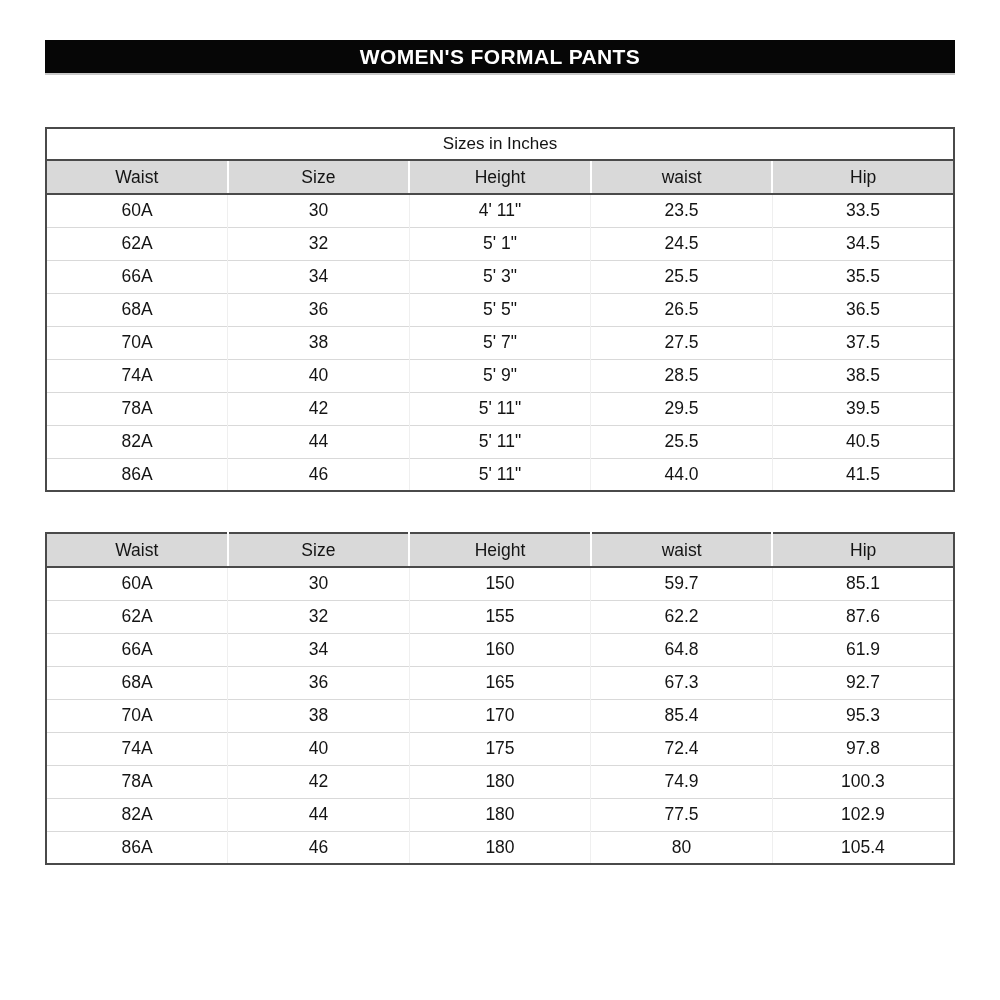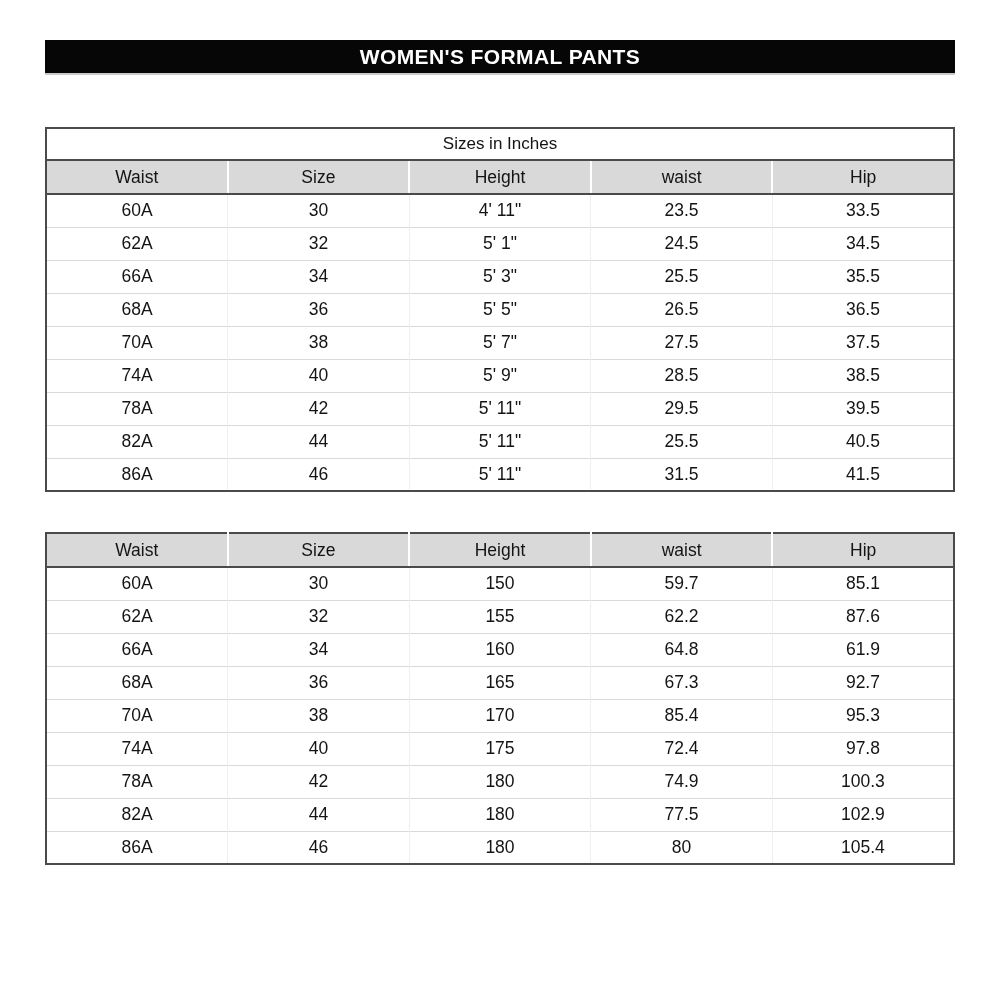--- a/index.html
+++ b/index.html
@@ -127,21 +127,21 @@
             <td>82A</td>
             <td>44</td>
             <td>5' 11"</td>
             <td>25.5</td>
             <td>40.5</td>
           </tr>
           <tr class="data-row">
             <td>86A</td>
             <td>46</td>
             <td>5' 11"</td>
-            <td>31.5</td>
+            <td>44.0</td>
             <td>41.5</td>
           </tr>
         </tbody>
       </table>
   </div>
 
   <div class="table-wrap t2">
     <table>
         <tbody>
           <tr>

